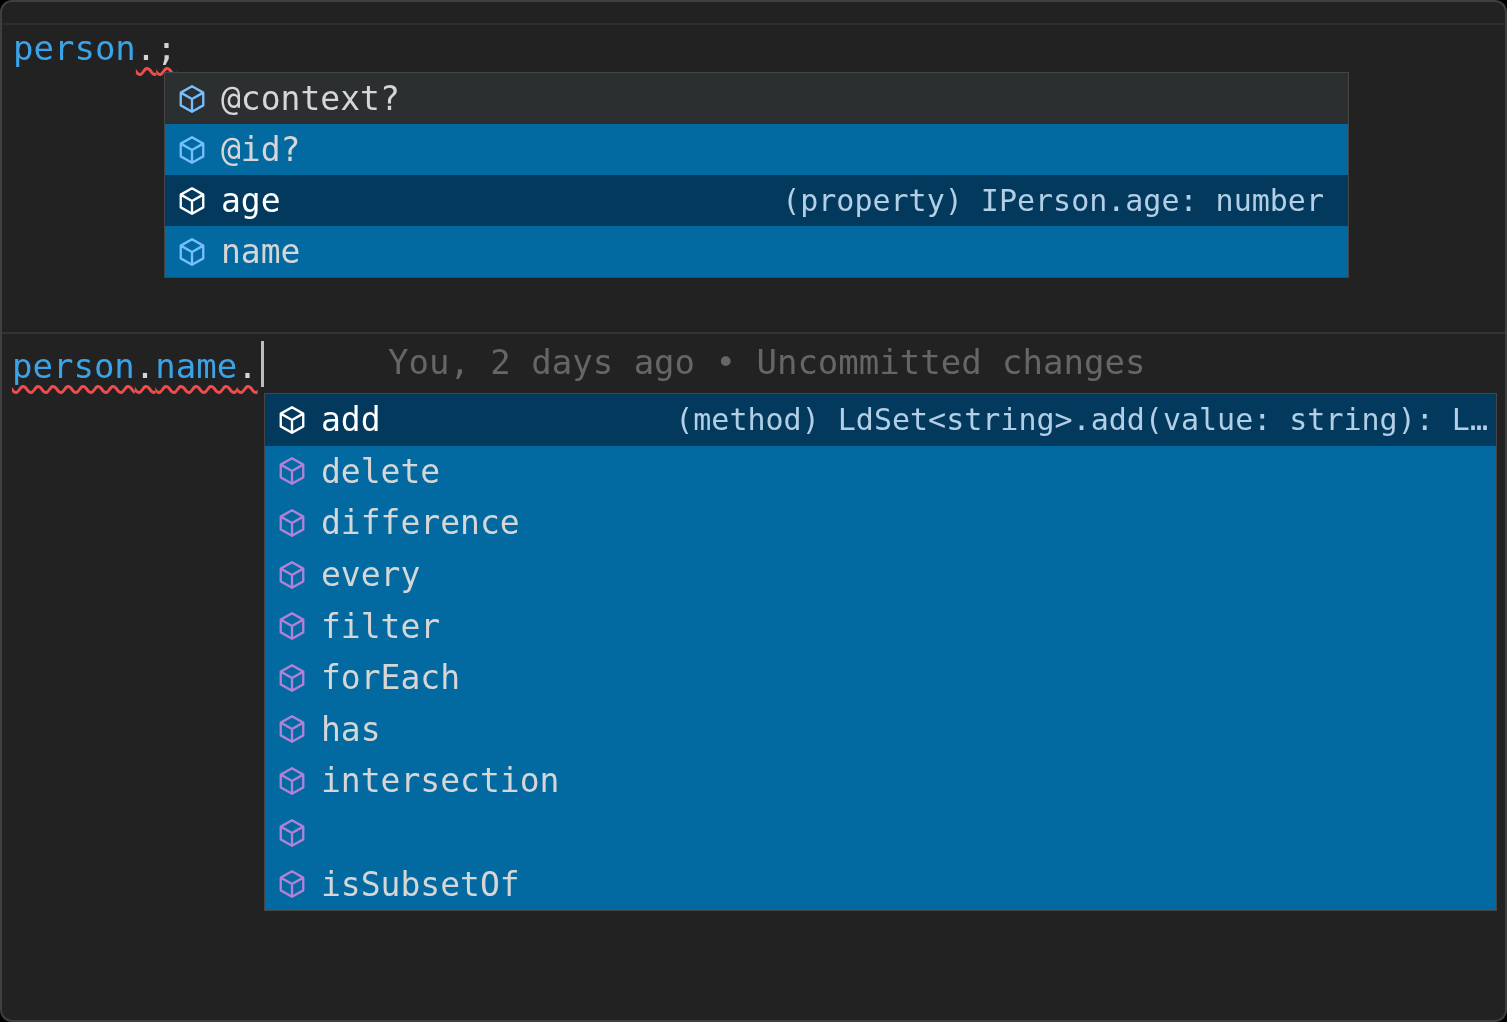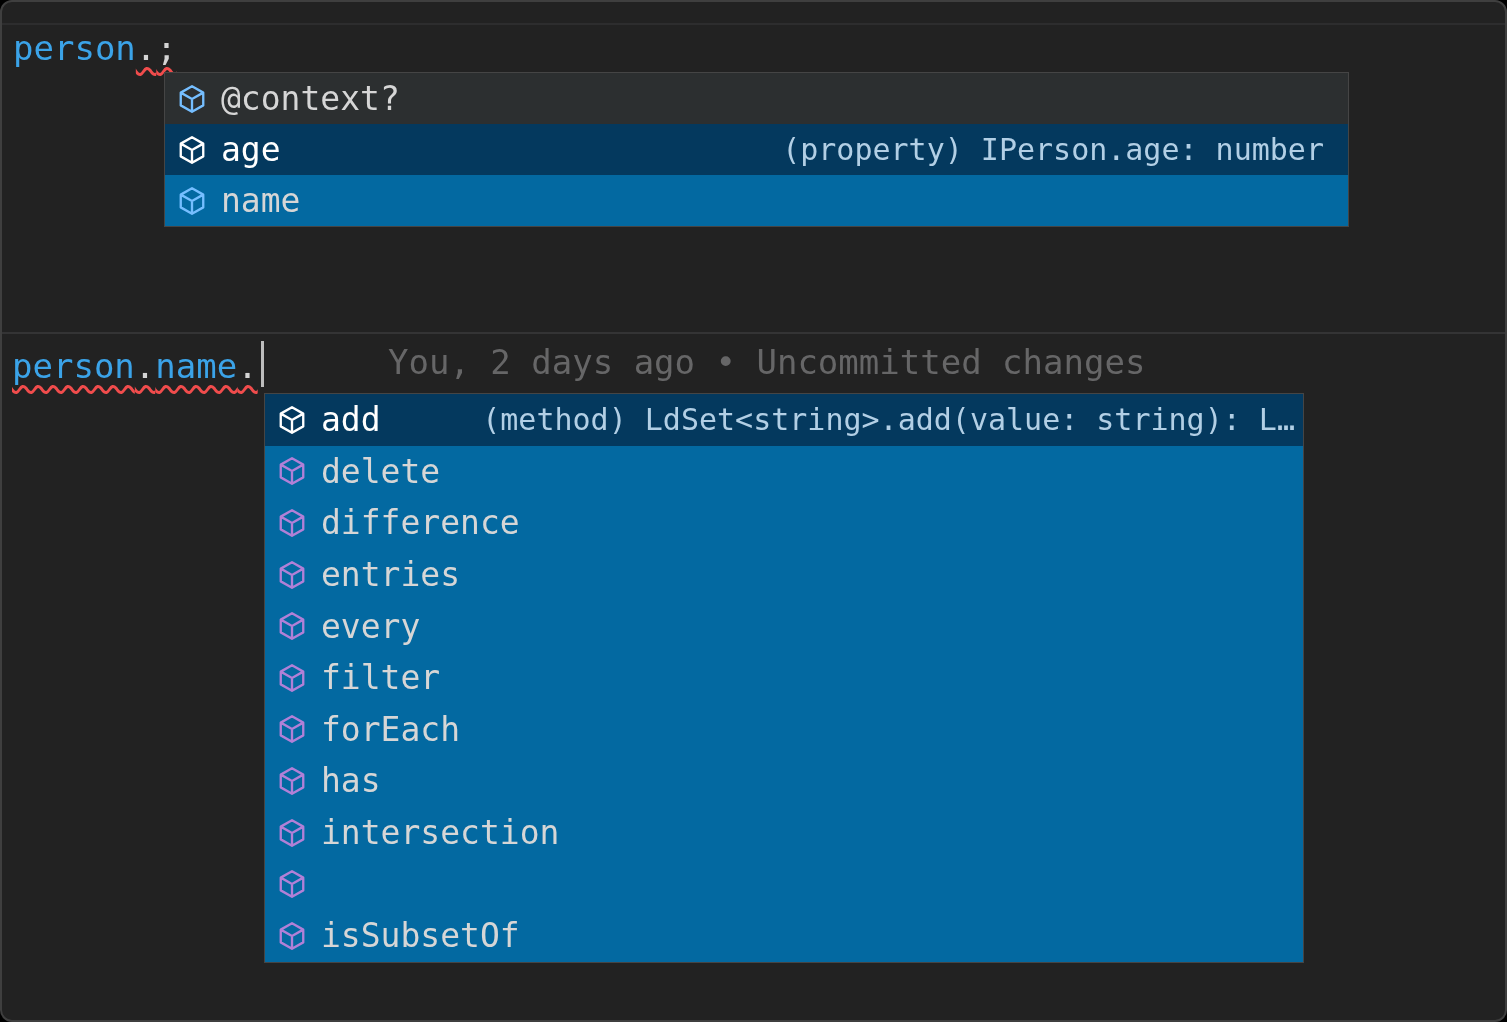--- a/index.html
+++ b/index.html
@@ -33,21 +33,21 @@
   .blame{
     position:absolute;left:386px;top:339px;
     font:34px "DejaVu Sans Mono",monospace;line-height:42px;color:#666667;white-space:pre;
   }
 
   .suggest{
     position:absolute;background:#0369a1;border:1px solid #454545;
     box-sizing:border-box;display:flex;flex-direction:column;
   }
   .suggest1{left:162px;top:70px;width:1185px;}
-  .suggest2{left:262px;top:391px;width:1040px;}
+  .suggest2{left:262px;top:391px;width:1233px;}
   .srow{
     display:flex;align-items:center;box-sizing:border-box;
     padding-left:12px;flex:0 0 auto;
   }
   .suggest1 .srow{height:51px;padding-right:24px;}
   .suggest2 .srow{height:51.6px;padding-right:8px;}
   .srow.hovered{background:#2c2f30;}
   .srow.selected{background:#04395e;}
   .cube{width:30px;height:30px;flex:0 0 auto;}
   .slabel{
@@ -66,20 +66,26 @@
   <div class="sep sep1"></div>
 
   <div class="code-line line1" id="line1"><span class="tok-identifier">person</span><span class="tok-punct sq">.</span><span class="tok-punct sq">;</span></div>
 
   <div class="suggest suggest1" id="suggest1">
       <div class="srow hovered">
         <svg viewBox="0 0 16 16" class="cube">
           <path d="M8 1.2 L14 4.6 V11.4 L8 14.8 L2 11.4 V4.6 Z M2 4.6 L8 8 L14 4.6 M8 8 V14.8" fill="none" stroke="#75beff" stroke-width="1.25" stroke-linejoin="round" stroke-linecap="round"></path>
         </svg>
         <span class="slabel">@context?</span>
+      </div>
+      <div class="srow">
+        <svg viewBox="0 0 16 16" class="cube">
+          <path d="M8 1.2 L14 4.6 V11.4 L8 14.8 L2 11.4 V4.6 Z M2 4.6 L8 8 L14 4.6 M8 8 V14.8" fill="none" stroke="#75beff" stroke-width="1.25" stroke-linejoin="round" stroke-linecap="round"></path>
+        </svg>
+        <span class="slabel">@id?</span>
       </div>
       <div class="srow selected">
         <svg viewBox="0 0 16 16" class="cube">
           <path d="M8 1.2 L14 4.6 V11.4 L8 14.8 L2 11.4 V4.6 Z M2 4.6 L8 8 L14 4.6 M8 8 V14.8" fill="none" stroke="#ffffff" stroke-width="1.25" stroke-linejoin="round" stroke-linecap="round"></path>
         </svg>
         <span class="slabel">age</span>
         <span class="sdetail">(property) IPerson.age: number</span>
       </div>
       <div class="srow">
         <svg viewBox="0 0 16 16" class="cube">
@@ -112,26 +118,20 @@
       <div class="srow">
         <svg viewBox="0 0 16 16" class="cube">
           <path d="M8 1.2 L14 4.6 V11.4 L8 14.8 L2 11.4 V4.6 Z M2 4.6 L8 8 L14 4.6 M8 8 V14.8" fill="none" stroke="#b180d7" stroke-width="1.25" stroke-linejoin="round" stroke-linecap="round"></path>
         </svg>
         <span class="slabel">difference</span>
       </div>
       <div class="srow">
         <svg viewBox="0 0 16 16" class="cube">
           <path d="M8 1.2 L14 4.6 V11.4 L8 14.8 L2 11.4 V4.6 Z M2 4.6 L8 8 L14 4.6 M8 8 V14.8" fill="none" stroke="#b180d7" stroke-width="1.25" stroke-linejoin="round" stroke-linecap="round"></path>
         </svg>
-        <span class="slabel">entries</span>
-      </div>
-      <div class="srow">
-        <svg viewBox="0 0 16 16" class="cube">
-          <path d="M8 1.2 L14 4.6 V11.4 L8 14.8 L2 11.4 V4.6 Z M2 4.6 L8 8 L14 4.6 M8 8 V14.8" fill="none" stroke="#b180d7" stroke-width="1.25" stroke-linejoin="round" stroke-linecap="round"></path>
-        </svg>
         <span class="slabel">every</span>
       </div>
       <div class="srow">
         <svg viewBox="0 0 16 16" class="cube">
           <path d="M8 1.2 L14 4.6 V11.4 L8 14.8 L2 11.4 V4.6 Z M2 4.6 L8 8 L14 4.6 M8 8 V14.8" fill="none" stroke="#b180d7" stroke-width="1.25" stroke-linejoin="round" stroke-linecap="round"></path>
         </svg>
         <span class="slabel">filter</span>
       </div>
       <div class="srow">
         <svg viewBox="0 0 16 16" class="cube">

